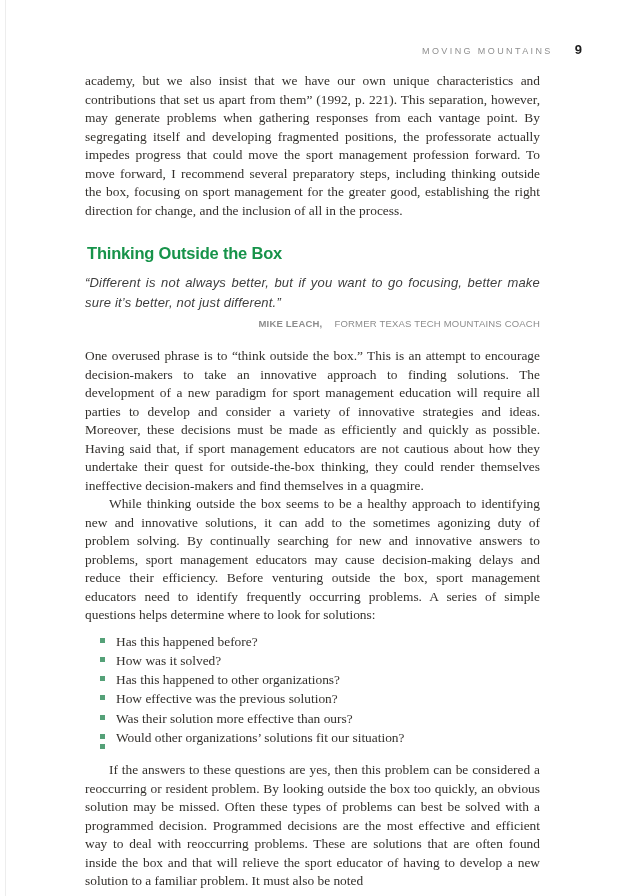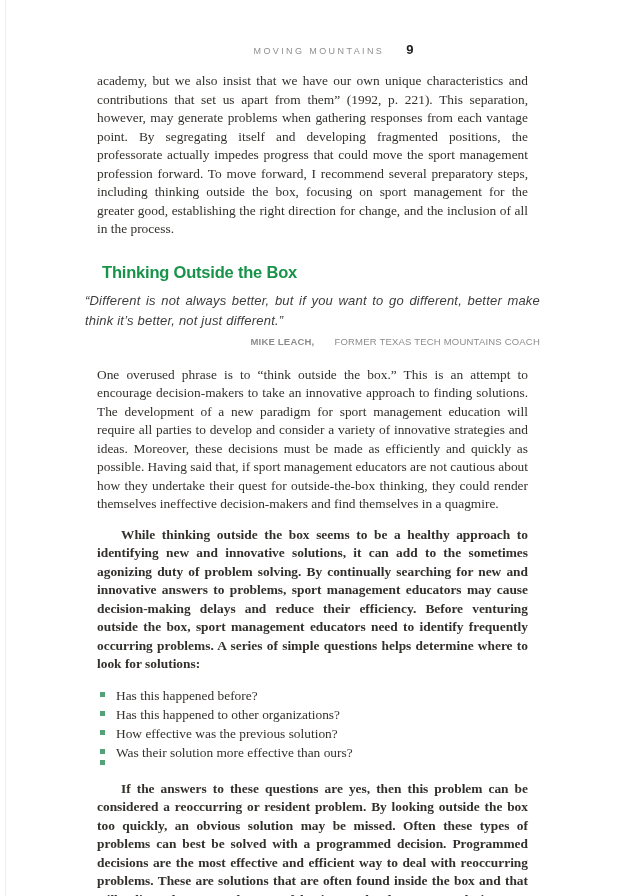--- a/index.html
+++ b/index.html
@@ -25,21 +25,21 @@
     background:var(--page-bg);
     box-sizing:border-box;
     padding:42px 44px 0 85px;
   }
   .page-edge{
     position:absolute;left:5px;top:0;bottom:0;width:1px;
     background:var(--edge-line);
   }
   
   .runhead{
-    display:flex;justify-content:center;align-items:baseline;
+    display:flex;justify-content:flex-end;align-items:baseline;
     height:16px;
     margin-bottom:14px;
   }
   .runhead .title{
     font-family:"Liberation Sans", sans-serif;
     font-size:9px;letter-spacing:2.4px;
     color:var(--running-head-gray);
     text-transform:uppercase;
   }
   .runhead .pagenum{
@@ -47,30 +47,30 @@
     font-size:13px;font-weight:bold;color:#1c1c1c;
     margin-left:22px;
   }
   
   .copy{
     width:455px;
     color:var(--body-text);
     font-size:13.4px;line-height:18.5px;
     text-align:justify;
   }
-  p{margin:12px;}
-  p.indent{text-indent:24px;font-weight:bold;}
+  p{margin:0;}
+  p.indent{text-indent:24px;}
   
   .sec-heading{
     font-family:"Liberation Sans", sans-serif;
     font-weight:bold;
     font-size:16.5px;
     letter-spacing:-0.2px;
     color:var(--heading-green);
-    margin:24px 0 10px 17px;
+    margin:24px 0 10px 2px;
     width:455px;
   }
   
   .quote{
     width:455px;
     font-family:"Liberation Sans", sans-serif;
     font-style:italic;
     font-size:13px;line-height:20px;
     color:var(--quote-text);
     letter-spacing:0.2px;
@@ -79,21 +79,21 @@
   .attribution{
     width:455px;
     text-align:right;
     font-family:"Liberation Sans", sans-serif;
     font-size:9.5px;
     color:var(--attribution-gray);
     letter-spacing:0.2px;
     margin-bottom:14px;
     white-space:nowrap;
   }
-  .attribution .name{font-weight:bold;margin-right:20px;}
+  .attribution .name{font-weight:bold;margin-right:12px;}
   
   ul.qlist{
     list-style:none;
     margin:7px 0 9px 0;
     padding:0 0 0 15px;
   }
   ul.qlist li{
     line-height:19.3px;
     text-align:left;
     display:flex;align-items:baseline;
@@ -116,45 +116,53 @@
   <div class="runhead">
     <span class="title">MOVING MOUNTAINS</span>
     <span class="pagenum">9</span>
   </div>
 
   <div class="copy">
     <p>academy, but we also insist that we have our own unique characteristics and contributions that set us apart from them” (1992, p. 221). This separation, however, may generate problems when gathering responses from each vantage point. By segregating itself and developing fragmented positions, the professorate actually impedes progress that could move the sport management profession forward. To move forward, I recommend several preparatory steps, including thinking outside the box, focusing on sport management for the greater good, establishing the right direction for change, and the inclusion of all in the process.</p>
 
     <h2 class="sec-heading">Thinking Outside the Box</h2>
 
-    <div class="quote">“Different is not always better, but if you want to go different, better make think it’s better, not just different.”</div>
+    <div class="quote">“Different is not always better, but if you want to go focusing, better make sure it’s better, not just different.”</div>
     <div class="attribution">
       <span class="name">MIKE LEACH,</span><span>FORMER TEXAS TECH MOUNTAINS COACH</span>
     </div>
 
     <p>One overused phrase is to “think outside the box.” This is an attempt to encourage decision-makers to take an innovative approach to finding solutions. The development of a new paradigm for sport management education will require all parties to develop and consider a variety of innovative strategies and ideas. Moreover, these decisions must be made as efficiently and quickly as possible. Having said that, if sport management educators are not cautious about how they undertake their quest for outside-the-box thinking, they could render themselves ineffective decision-makers and find themselves in a quagmire.</p>
     <p class="indent">While thinking outside the box seems to be a healthy approach to identifying new and innovative solutions, it can add to the sometimes agonizing duty of problem solving. By continually searching for new and innovative answers to problems, sport management educators may cause decision-making delays and reduce their efficiency. Before venturing outside the box, sport management educators need to identify frequently occurring problems. A series of simple questions helps determine where to look for solutions:</p>
 
     <ul class="qlist">
       <li>
           <span class="sq"></span>
           <span>Has this happened before?</span>
+        </li>
+      <li>
+          <span class="sq"></span>
+          <span>How was it solved?</span>
         </li>
       <li>
           <span class="sq"></span>
           <span>Has this happened to other organizations?</span>
         </li>
       <li>
           <span class="sq"></span>
           <span>How effective was the previous solution?</span>
         </li>
       <li>
           <span class="sq"></span>
           <span>Was their solution more effective than ours?</span>
         </li>
       <li>
           <span class="sq"></span>
+          <span>Would other organizations’ solutions fit our situation?</span>
+        </li>
+      <li>
+          <span class="sq"></span>
         </li>
     </ul>
 
     <p class="indent">If the answers to these questions are yes, then this problem can be considered a reoccurring or resident problem. By looking outside the box too quickly, an obvious solution may be missed. Often these types of problems can best be solved with a programmed decision. Programmed decisions are the most effective and efficient way to deal with reoccurring problems. These are solutions that are often found inside the box and that will relieve the sport educator of having to develop a new solution to a familiar problem. It must also be noted</p>
   </div>
 </div>
 
 </body></html>

